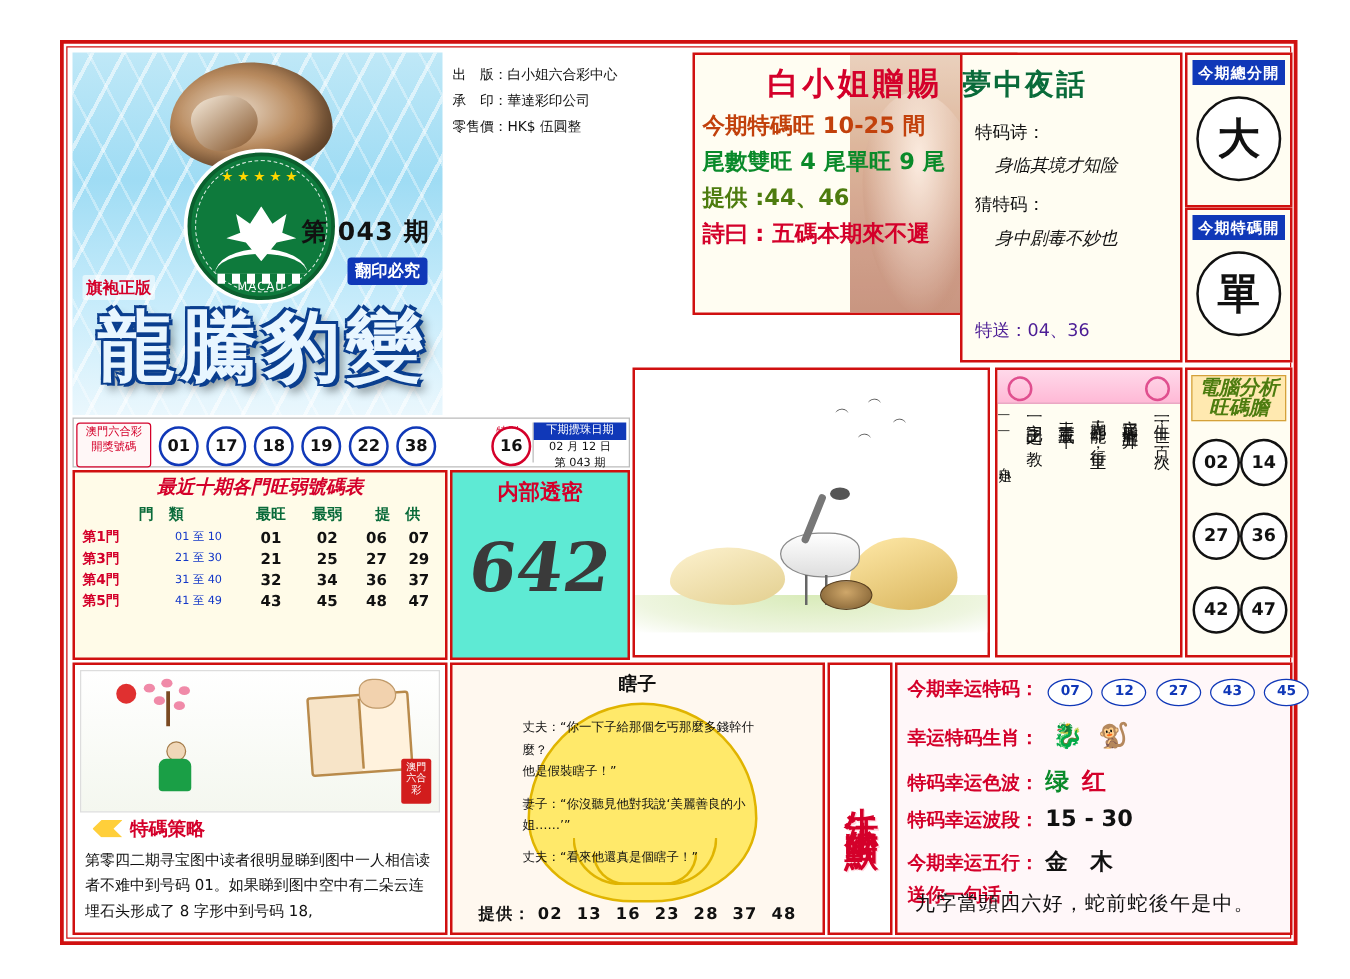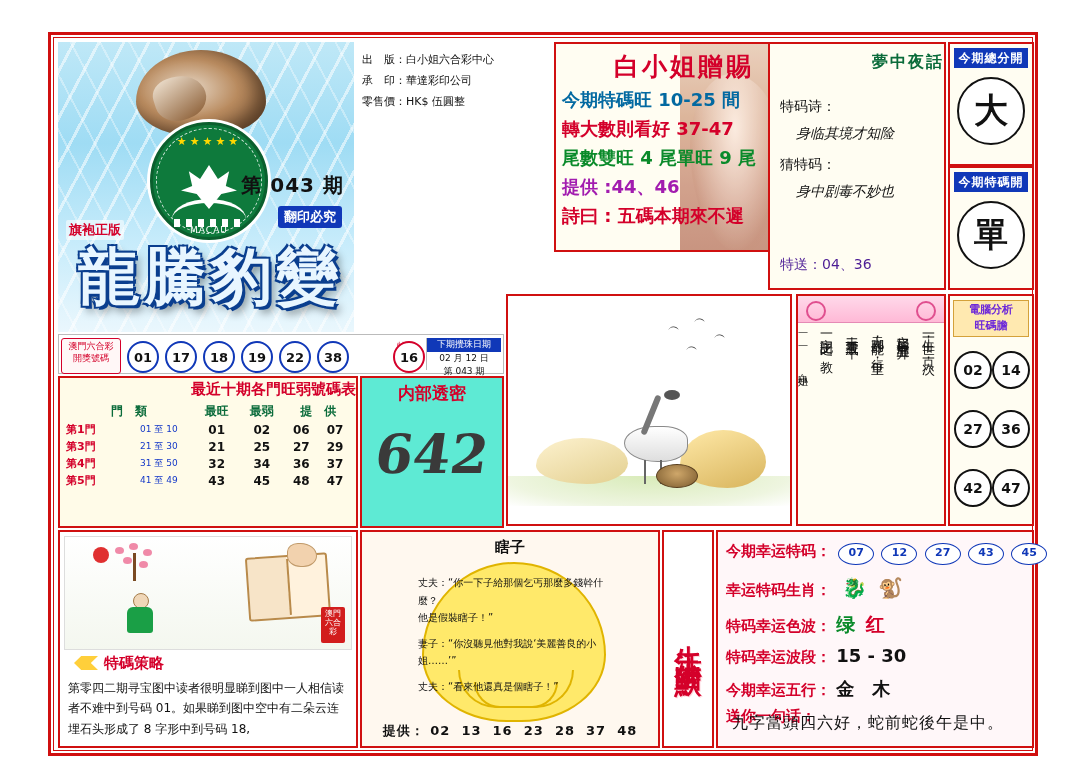--- a/index.html
+++ b/index.html
@@ -135,34 +135,34 @@
     content:"";position:absolute;left:10px;top:30px;width:90px;height:180px;
     background:radial-gradient(ellipse at 50% 30%, rgba(255,240,230,.9), rgba(190,130,105,.2) 70%);
     border-radius:46% 54% 40% 60%/40% 40% 60% 60%;
   }
   .bxj-title{
     position:absolute;left:0;right:0;top:6px;text-align:center;
     font-size:25px;font-weight:bold;color:#d4002a;letter-spacing:3px;
   }
   .bxj-lines{position:absolute;left:6px;top:44px;right:4px;}
   .bxj-lines div{font-size:18px;font-weight:bold;margin-bottom:5px;white-space:nowrap;}
-  .bxj-lines .l1{color:#0369a1;}
+  .bxj-lines .l1{color:#c2410c;}
   .bxj-lines .l2{color:#d4002a;}
   .bxj-lines .l3{color:#0a8a2a;}
-  .bxj-lines .l4{color:#a21caf;}
+  .bxj-lines .l4{color:#4d7c0f;}
   .bxj-lines .l5{color:#d4002a;}
 
   
   .mengzhong{
     left:714px;top:4px;width:178px;height:248px;
     border:2px solid #d01010;background:#fffdf2;
   }
   .mz-title{
-    position:absolute;left:0;right:0;top:8px;text-align:right;
-    font-size:16px;font-weight:bold;color:#0a6b3a;letter-spacing:2px;
+    position:absolute;left:0;right:0;top:8px;text-align:left;
+    font-size:23px;font-weight:bold;color:#0a6b3a;letter-spacing:2px;
   }
   .mz-body{position:absolute;left:10px;top:48px;right:8px;font-size:14px;color:#111;line-height:1.5;}
   .mz-body .lab{margin-top:4px;}
   .mz-body .val{margin:6px 0 10px 16px;font-style:italic;}
   .mz-send{position:absolute;left:10px;bottom:14px;font-size:14px;color:#4c1d95;}
 
   
   .zongfen{
     left:894px;top:4px;width:86px;height:124px;
     border:2px solid #d01010;background:#fffdf2;
@@ -210,22 +210,22 @@
     border-left:1px solid #bbb;
   }
   .nextdraw .hd{background:#1038b8;color:#fff;font-size:9px;}
 
   
   .tenweek{
     left:4px;top:338px;width:300px;height:152px;
     border:2px solid #d01010;background:#fffbe8;
   }
   .tw-title{
-    position:absolute;left:0;right:0;top:2px;text-align:right;
-    font-size:15px;font-weight:bold;color:#d4002a;
+    position:absolute;left:0;right:0;top:2px;text-align:center;
+    font-size:15px;font-weight:bold;color:#d4002a;font-style:italic;
   }
   table.tw{
     position:absolute;left:4px;top:24px;right:4px;
     border-collapse:collapse;font-size:11px;color:#111;width:calc(100% - 8px);
   }
   table.tw th{
     color:#0a6b3a;font-weight:bold;font-size:12px;padding:1px 0;
   }
   table.tw td{text-align:center;padding:1px 0;}
   table.tw td.men{color:#d4002a;font-weight:bold;text-align:left;padding-left:2px;font-size:11px;}
@@ -311,21 +311,21 @@
   .poem-sign{font-size:10px !important;color:#444;}
 
   
   .analysis{
     left:894px;top:256px;width:86px;height:232px;
     border:2px solid #d01010;background:#fffdf2;
   }
   .an-title{
     position:absolute;left:3px;right:3px;top:4px;height:34px;
     background:#ffe9b0;border:1px solid #d4a13a;
-    font-size:11px;font-weight:bold;color:#6d28d9;text-align:center;line-height:16px;padding-top:1px;
+    font-size:16px;font-weight:bold;color:#4d7c0f;text-align:center;line-height:16px;padding-top:1px;font-style:italic;
   }
   .an-grid{
     position:absolute;left:4px;right:4px;top:44px;bottom:6px;
     display:grid;grid-template-columns:1fr 1fr;grid-template-rows:1fr 1fr 1fr;
     place-items:center;
   }
   .an-ball{
     width:34px;height:34px;border-radius:50%;border:2px solid #111;background:#fff;
     display:flex;align-items:center;justify-content:center;font-size:14px;font-weight:bold;color:#111;
   }
@@ -465,21 +465,20 @@
       <div class="row">出　版：白小姐六合彩中心</div>
       <div class="row">承　印：華達彩印公司</div>
       <div class="row">零售價：HK$ 伍圓整</div>
     </div>
 
     <div class="abs baixiaojie">
       <div class="bxj-photo"></div>
       <div class="bxj-title">白小姐贈賜</div>
       <div class="bxj-lines">
         <div class="l1">今期特碼旺 10-25 間</div>
-        <div class="l2">轉大數則看好 37-47</div>
         <div class="l3">尾數雙旺 4 尾單旺 9 尾</div>
         <div class="l4">提供 :44、46</div>
         <div class="l5">詩曰 : 五碼本期來不遲</div>
       </div>
     </div>
 
     <div class="abs mengzhong">
       <div class="mz-title">夢中夜話</div>
       <div class="mz-body">
         <div class="lab">特码诗：</div>
@@ -540,21 +539,21 @@
         <tr>
           <td class="men">第3門</td>
           <td class="rng">21 至 30</td>
           <td class="v">21</td>
           <td class="v">25</td>
           <td class="v">27</td>
           <td class="v">29</td>
         </tr>
         <tr>
           <td class="men">第4門</td>
-          <td class="rng">31 至 50</td>
+          <td class="rng">31 至 40</td>
           <td class="v">32</td>
           <td class="v">34</td>
           <td class="v">36</td>
           <td class="v">37</td>
         </tr>
         <tr>
           <td class="men">第5門</td>
           <td class="rng">41 至 49</td>
           <td class="v">43</td>
           <td class="v">45</td>

